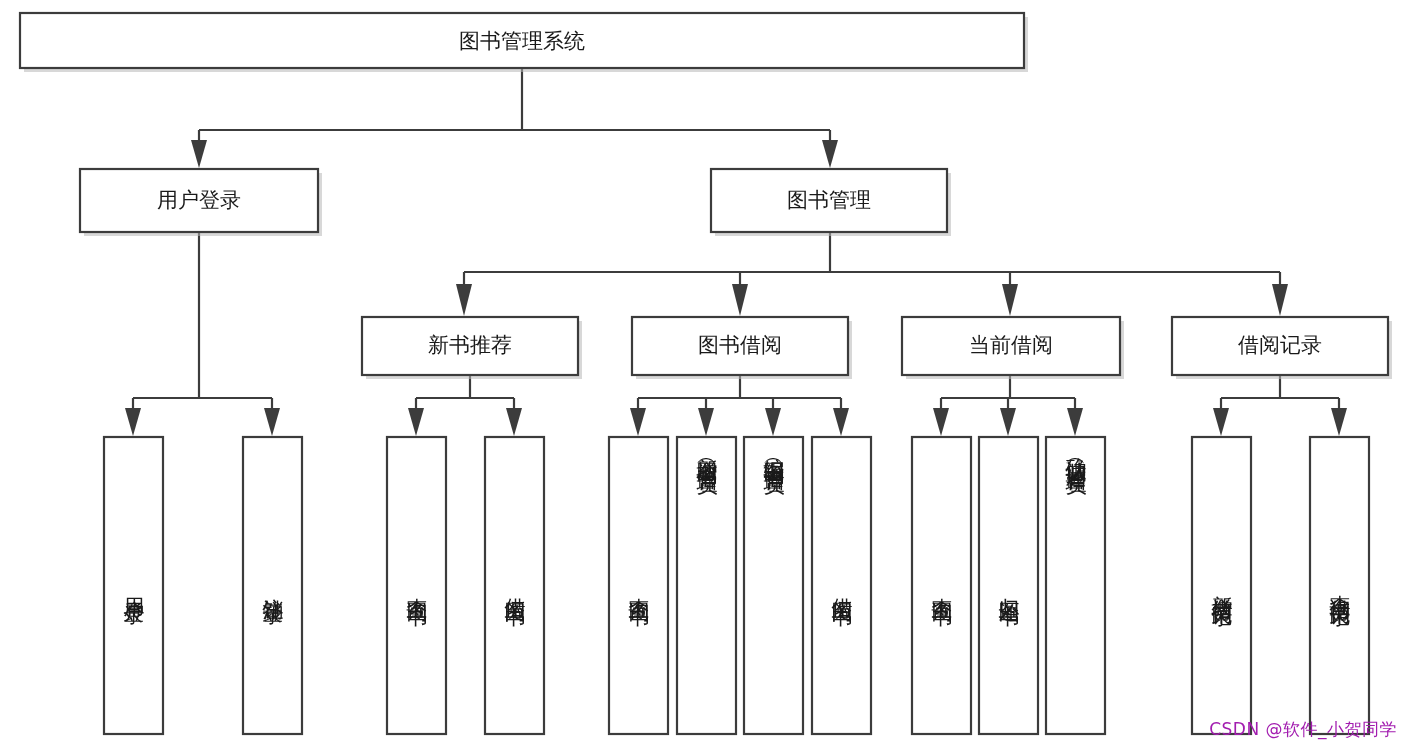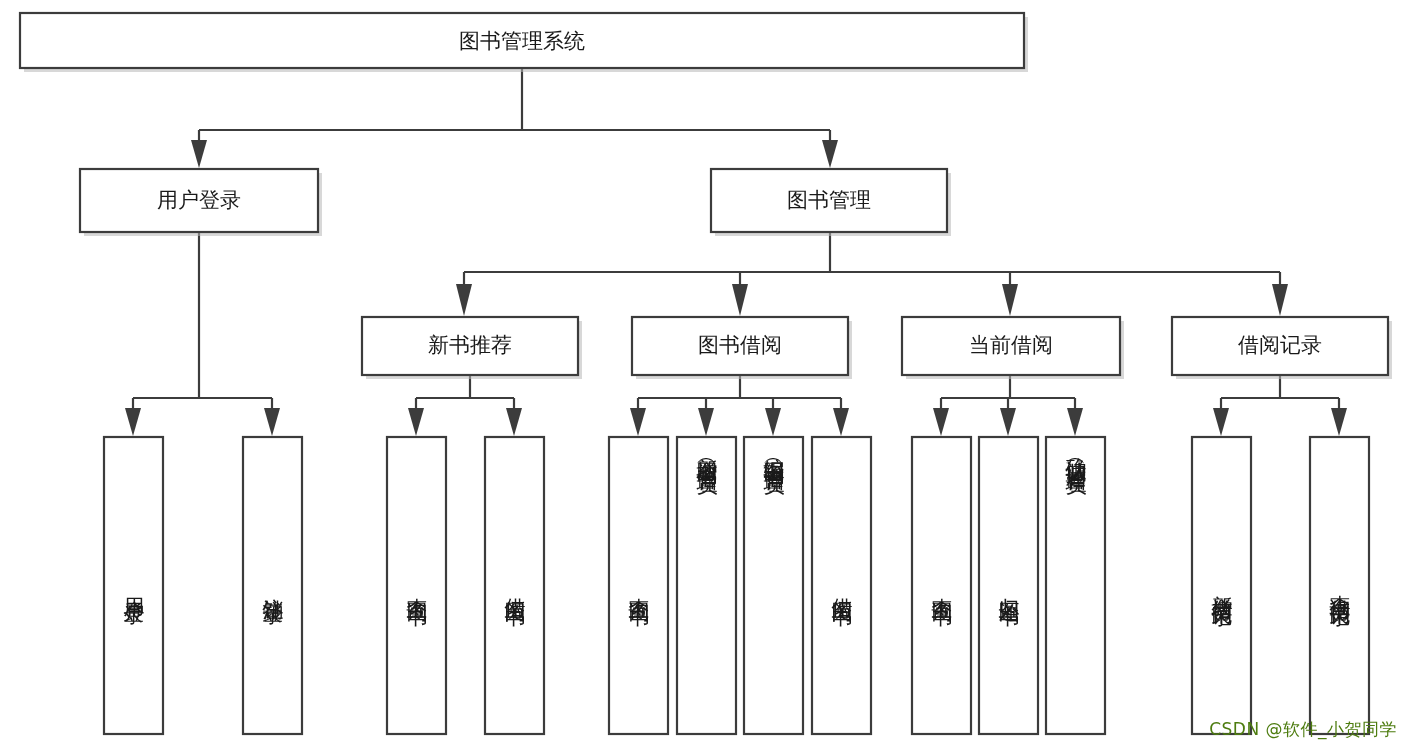--- a/index.html
+++ b/index.html
@@ -70,21 +70,21 @@
     color: #1a1a1a;
     white-space: nowrap;
     text-align: center;
   }
   .watermark {
     position: absolute;
     right: 8px;
     bottom: 6px;
     font-family: "DejaVu Sans", "Liberation Sans", sans-serif;
     font-size: 17px;
-    color: #4d7c0f;
+    color: #a21caf;
     white-space: nowrap;
     letter-spacing: 0.5px;
   }
 </style>
 </head>
 <body>
 
 <div id="diagram-root">
 
   <svg id="flow" viewBox="0 0 1405 747">

